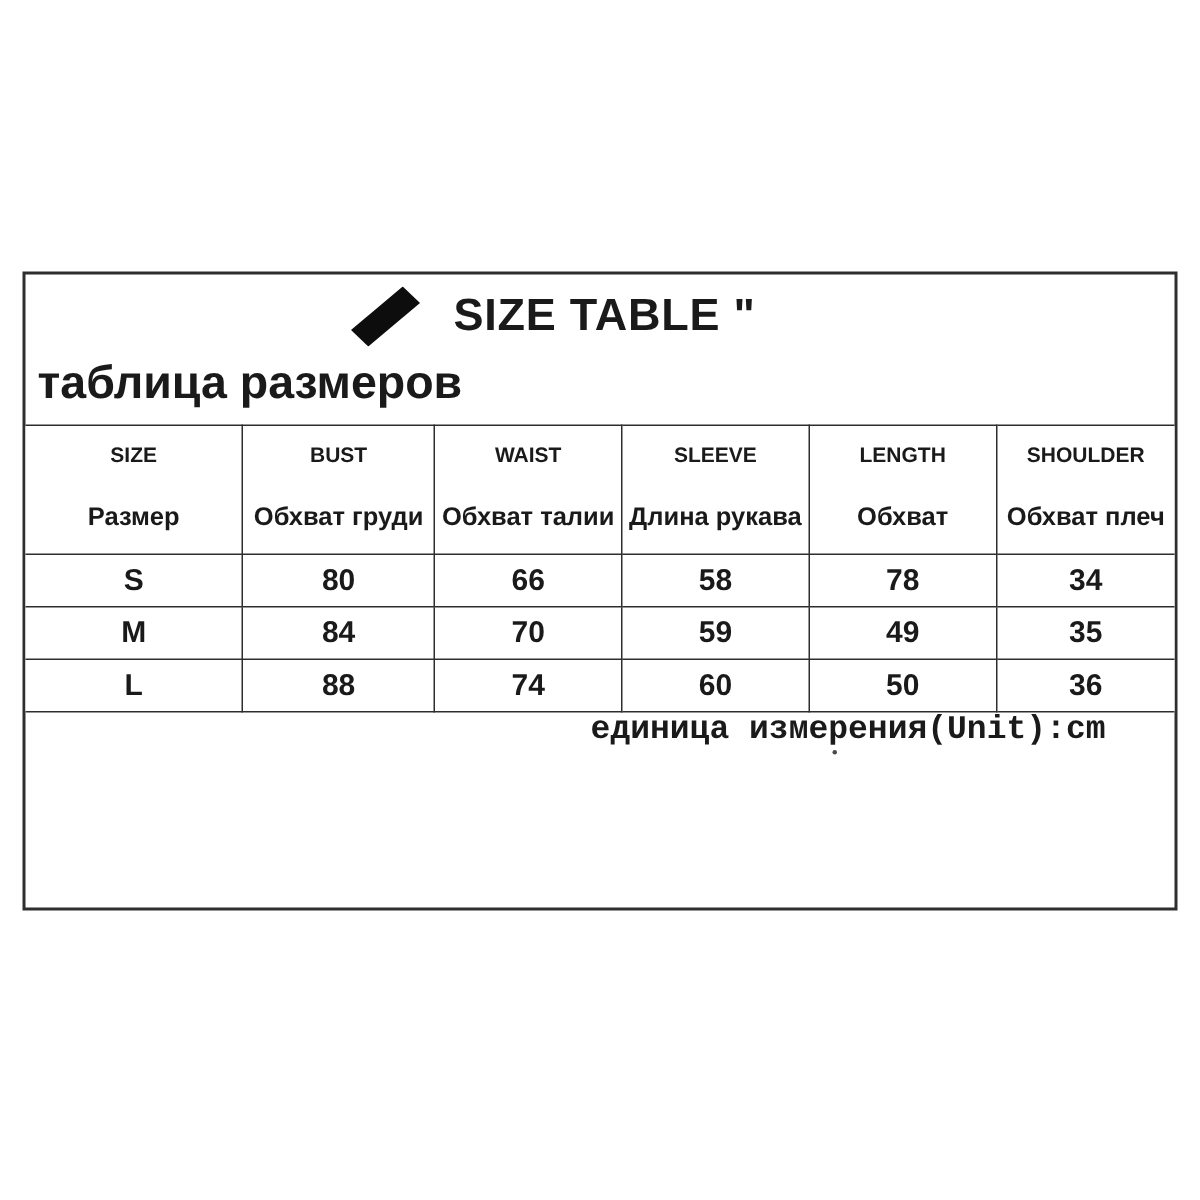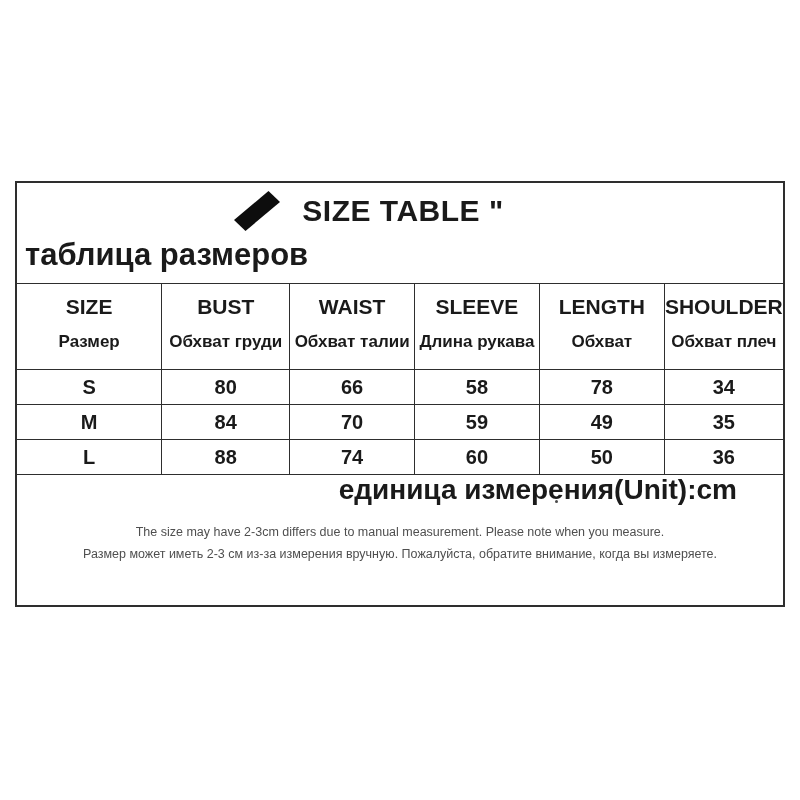--- a/index.html
+++ b/index.html
@@ -73,32 +73,33 @@
   .size-table th, .size-table td {
     border: 1.5px solid #2e2e2e;
     padding: 0;
     text-align: center;
     font-weight: bold;
     background: #ffffff;
   }
   .size-table tr > *:first-child { border-left: none; }
   .size-table tr > *:last-child  { border-right: none; }
   .size-table tr.header-row th { height: 85px; vertical-align: top; }
-  .h-en { font-size: 21px; margin-top: 11px; white-space: nowrap; }
-  .h-ru { font-size: 17px; margin-top: 13px; white-space: nowrap; }
+  .h-en { font-size: 14px; margin-top: 11px; white-space: nowrap; }
+  .h-ru { font-size: 17px; margin-top: 24px; white-space: nowrap; }
   .size-table tr.data-row { height: 35px; }
   .size-table tr.data-row td { font-size: 20px; }
   
   .unit-note {
     position: absolute;
     top: 291px;
     right: 46px;
-    font-size: 28px;
-    font-weight: bold;
-    white-space: nowrap;
+    font-size: 22px;
+    font-weight: bold;
+    white-space: nowrap;
+    font-family: Liberation Mono, monospace;
   }
   .stray-dot {
     position: absolute;
     top: 317px;
     left: 538px;
     width: 3px;
     height: 3px;
     border-radius: 50%;
     background: #4a4a4a;
   }
@@ -190,19 +191,15 @@
           <td>50</td>
           <td>36</td>
         </tr>
       </tbody>
     </table>
 
     <div class="unit-note">единица измерения(Unit):cm</div>
 
     <div class="stray-dot"></div>
 
-    <div class="disclaimer">
-      <div>The size may have 2-3cm differs due to manual measurement. Please note when you measure.</div>
-      <div>Размер может иметь 2-3 см из-за измерения вручную. Пожалуйста, обратите внимание, когда вы измеряете.</div>
-    </div>
 
   </div>
 </div>
 
 </body></html>

